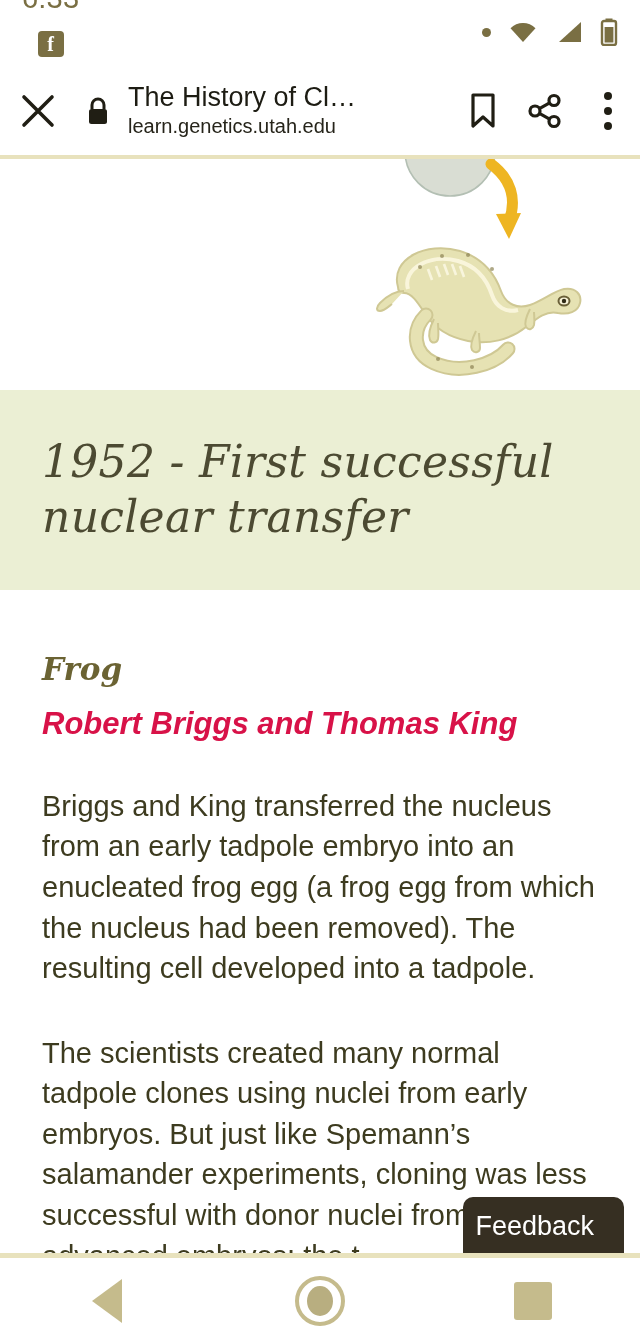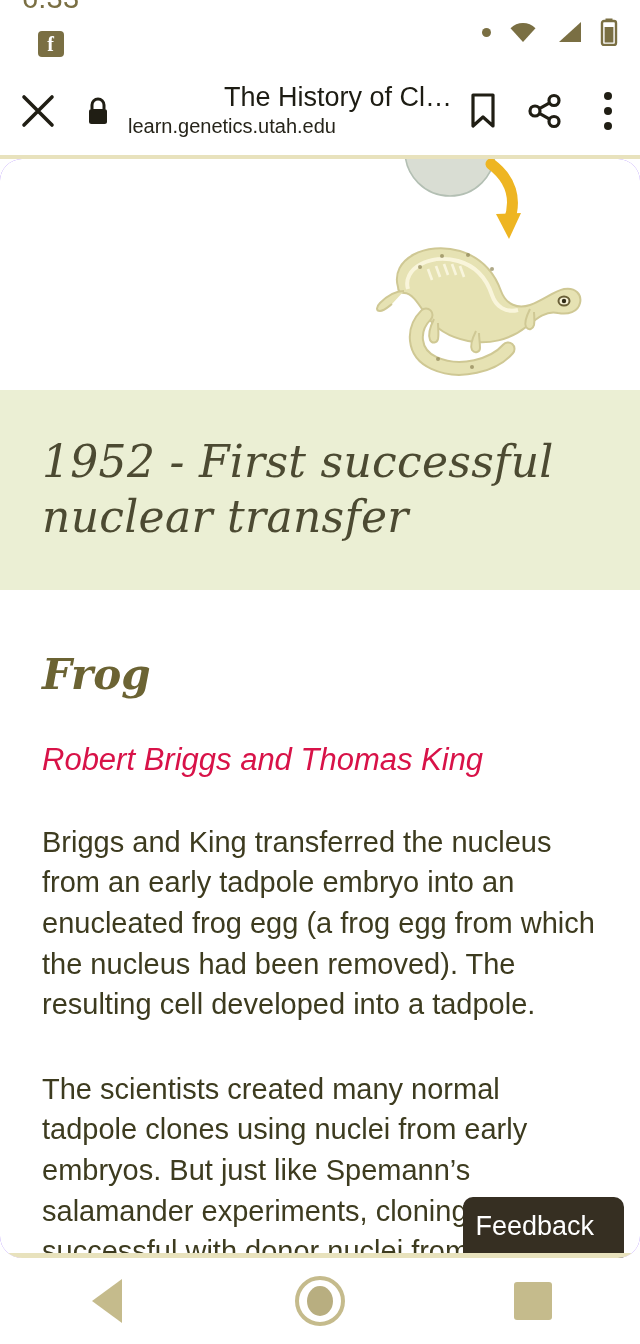--- a/index.html
+++ b/index.html
@@ -34,35 +34,34 @@
     position:absolute; left:0; top:64px; width:640px; height:93px;
     display:flex; align-items:center; background:#fff;
   }
   .tb-close{ width:76px; display:flex; align-items:center; justify-content:center; }
   .tb-lock{ width:44px; display:flex; align-items:center; justify-content:center; }
   .tb-titles{ flex:1; min-width:0; padding-left:8px; display:flex; flex-direction:column; justify-content:center; }
   .tb-title{
     font-size:27px; color:#1d1c13; line-height:1.12;
     white-space:nowrap; overflow:hidden;
     font-family:"Liberation Sans", sans-serif;
-    text-align:right;
   }
   .tb-url{ font-size:20px; color:#26241a; line-height:1.25; margin-top:2px; white-space:nowrap; overflow:hidden; }
   .tb-btn{ width:62px; display:flex; align-items:center; justify-content:center; }
   .tb-menu{ width:64px; display:flex; flex-direction:column; align-items:center; justify-content:center; gap:7px; }
   .tb-menu i{ width:8px; height:8px; border-radius:50%; background:#201e14; display:block; }
 
   .tb-divider{
     position:absolute; left:0; top:155px; width:640px; height:4px; background:#e8e2bd;
   }
 
   
   .webview{
     position:absolute; left:0; top:159px; width:640px; height:1099px;
-    background:#8b5cf6; overflow:hidden;border-radius:22px;
+    background:#8b5cf6; overflow:hidden;
   }
 
   
   .illus{ position:relative; width:640px; height:231px; background:#fff; }
   .illus svg{ position:absolute; right:0; top:0; }
 
   
   .year-band{
     background:#ebefd4; width:640px; padding:44px 42px 46px 42px;
   }
@@ -71,26 +70,26 @@
     font-style:italic; font-weight:400;
     font-size:44px; line-height:1.25; color:#4c4a32;
     letter-spacing:.3px;
   }
 
   
   .article{ padding:62px 42px 0 42px; background:#fff; }
   .sub-heading{
     font-family:"DejaVu Serif", serif;
     font-style:italic; font-weight:bold;
-    font-size:42px; color:#6b6333; line-height:1.1;
+    font-size:31px; color:#6b6333; line-height:1.1;
   }
   .authors{
-    margin-top:44px;
-    font-family:"Liberation Sans", sans-serif;
-    font-style:italic; font-weight:400;
+    margin-top:20px;
+    font-family:"Liberation Sans", sans-serif;
+    font-style:italic; font-weight:700;
     font-size:31px; color:#d81248; line-height:1.15;
   }
   .para{
     margin-top:44px;
     font-size:29px; line-height:1.40; color:#3d3b1f;
     font-family:"Liberation Sans", sans-serif;
   }
 
   
   .feedback{

